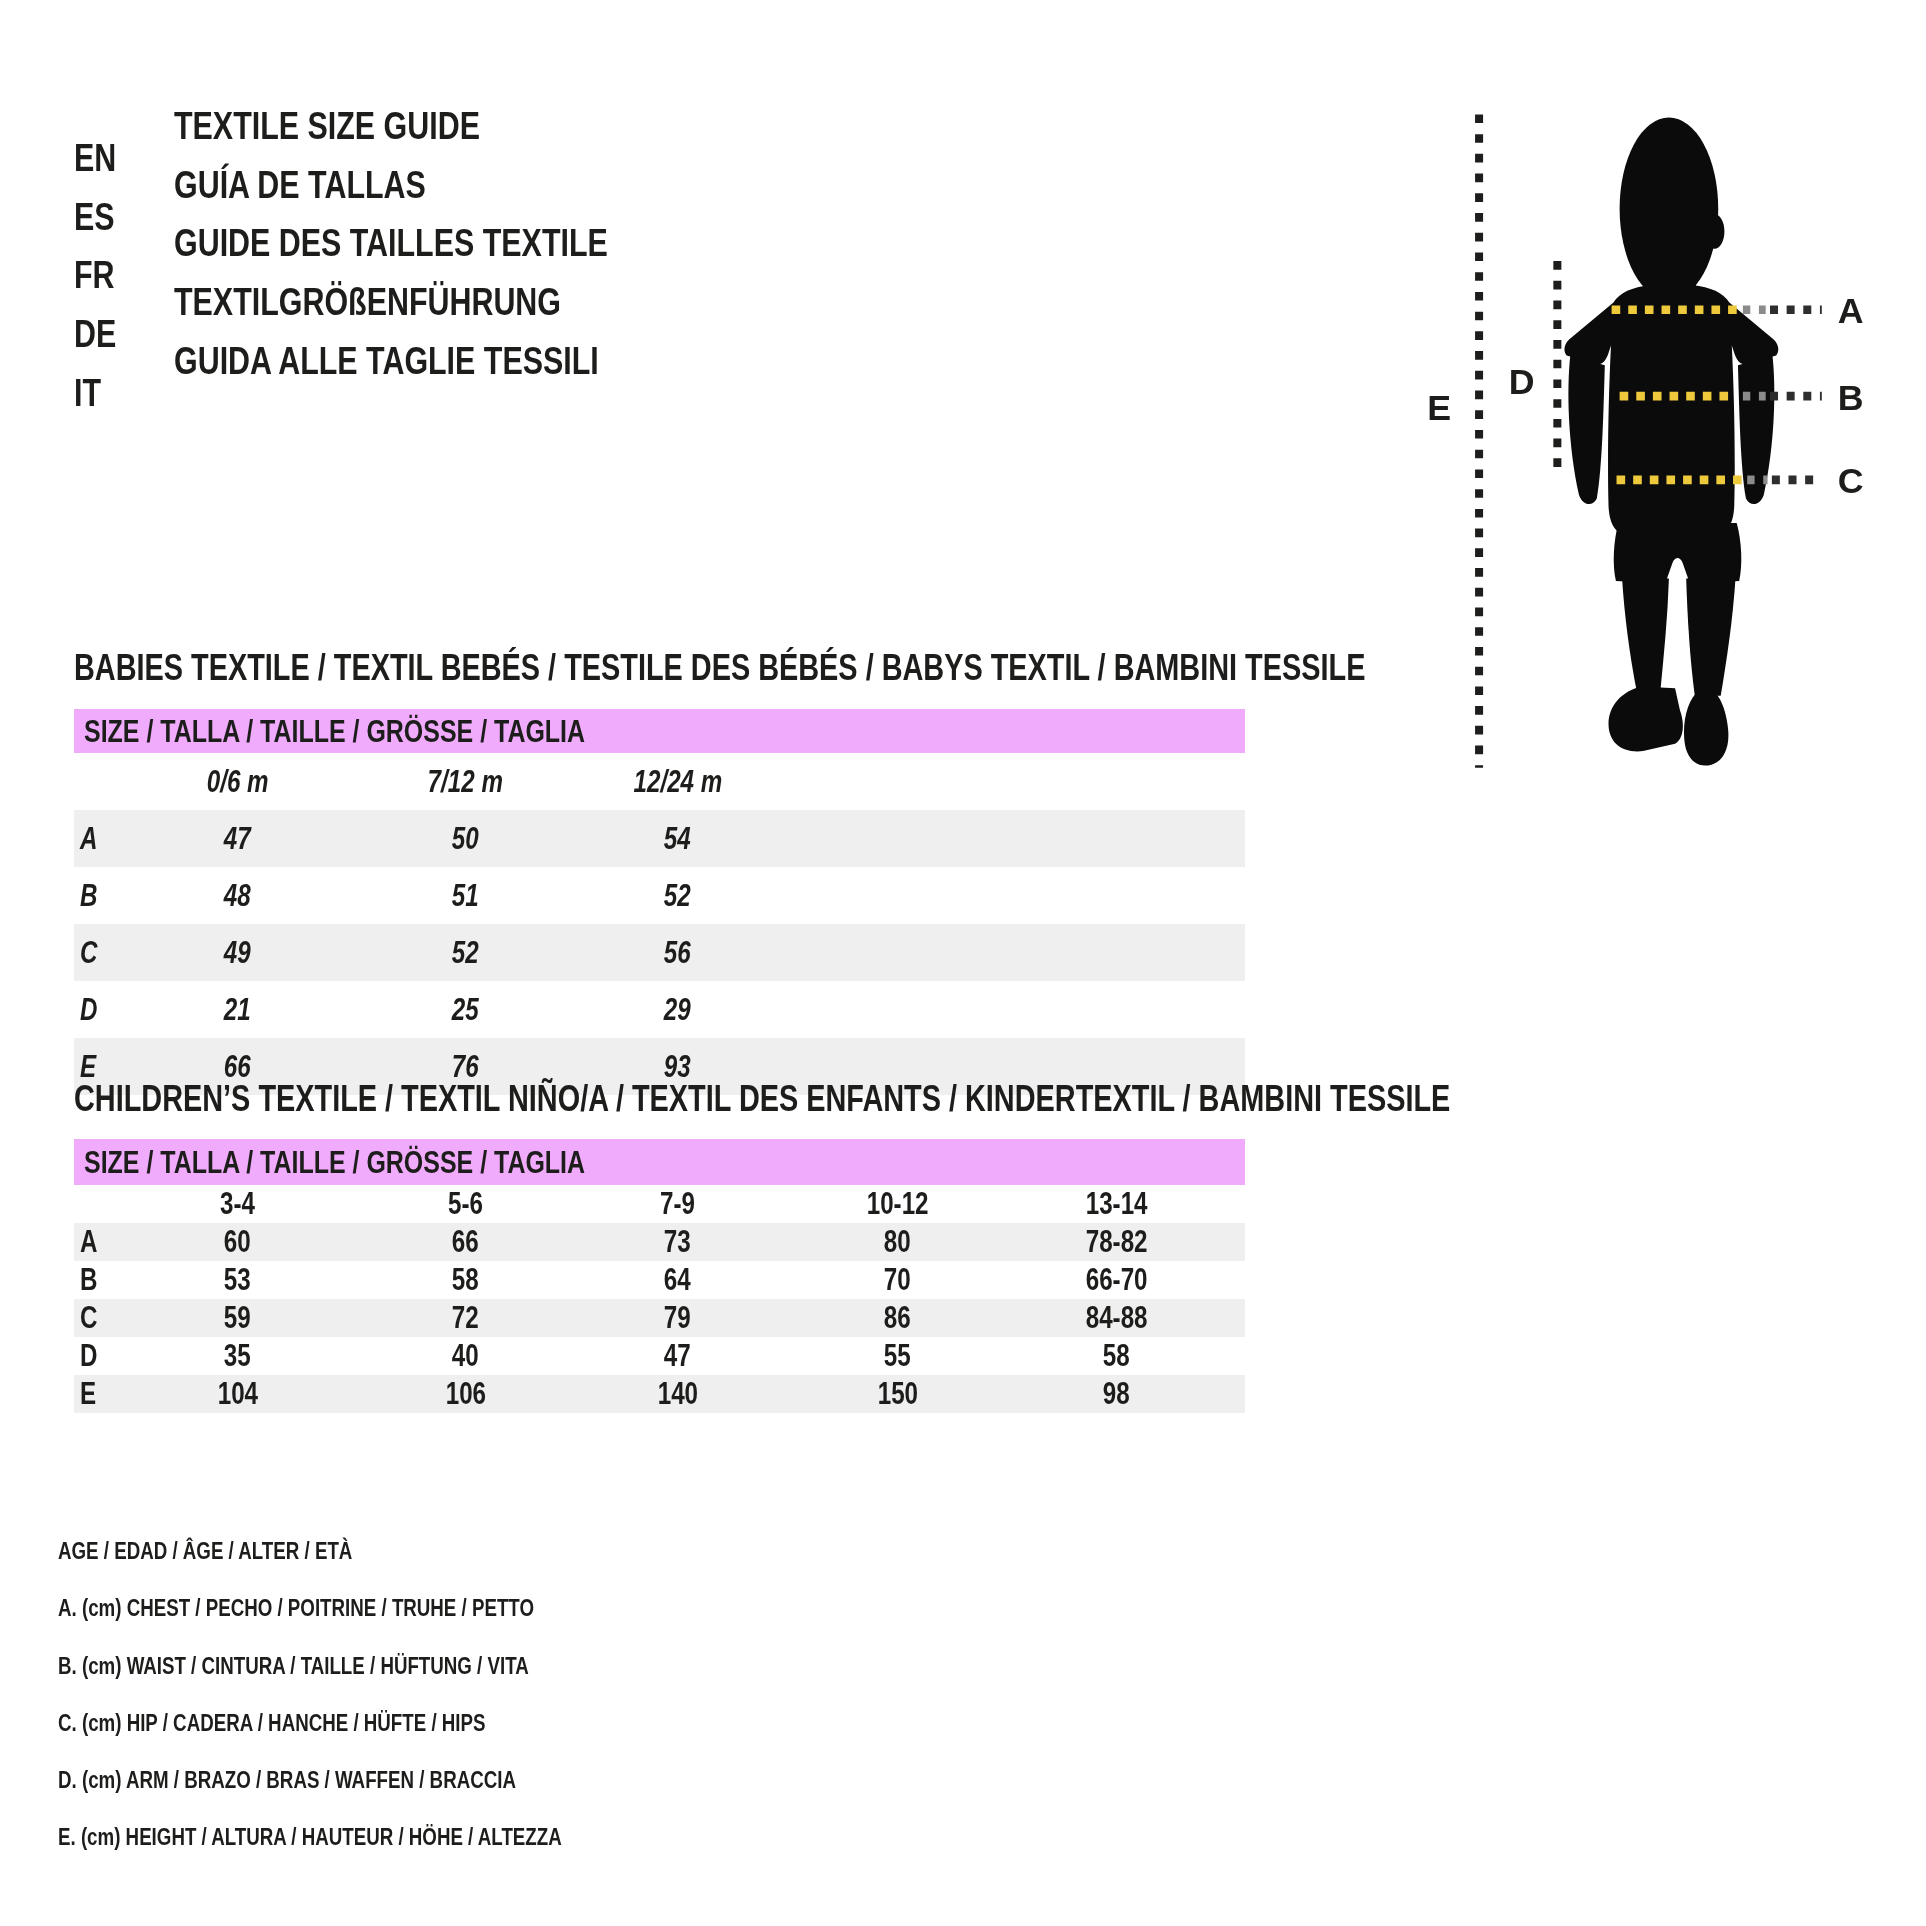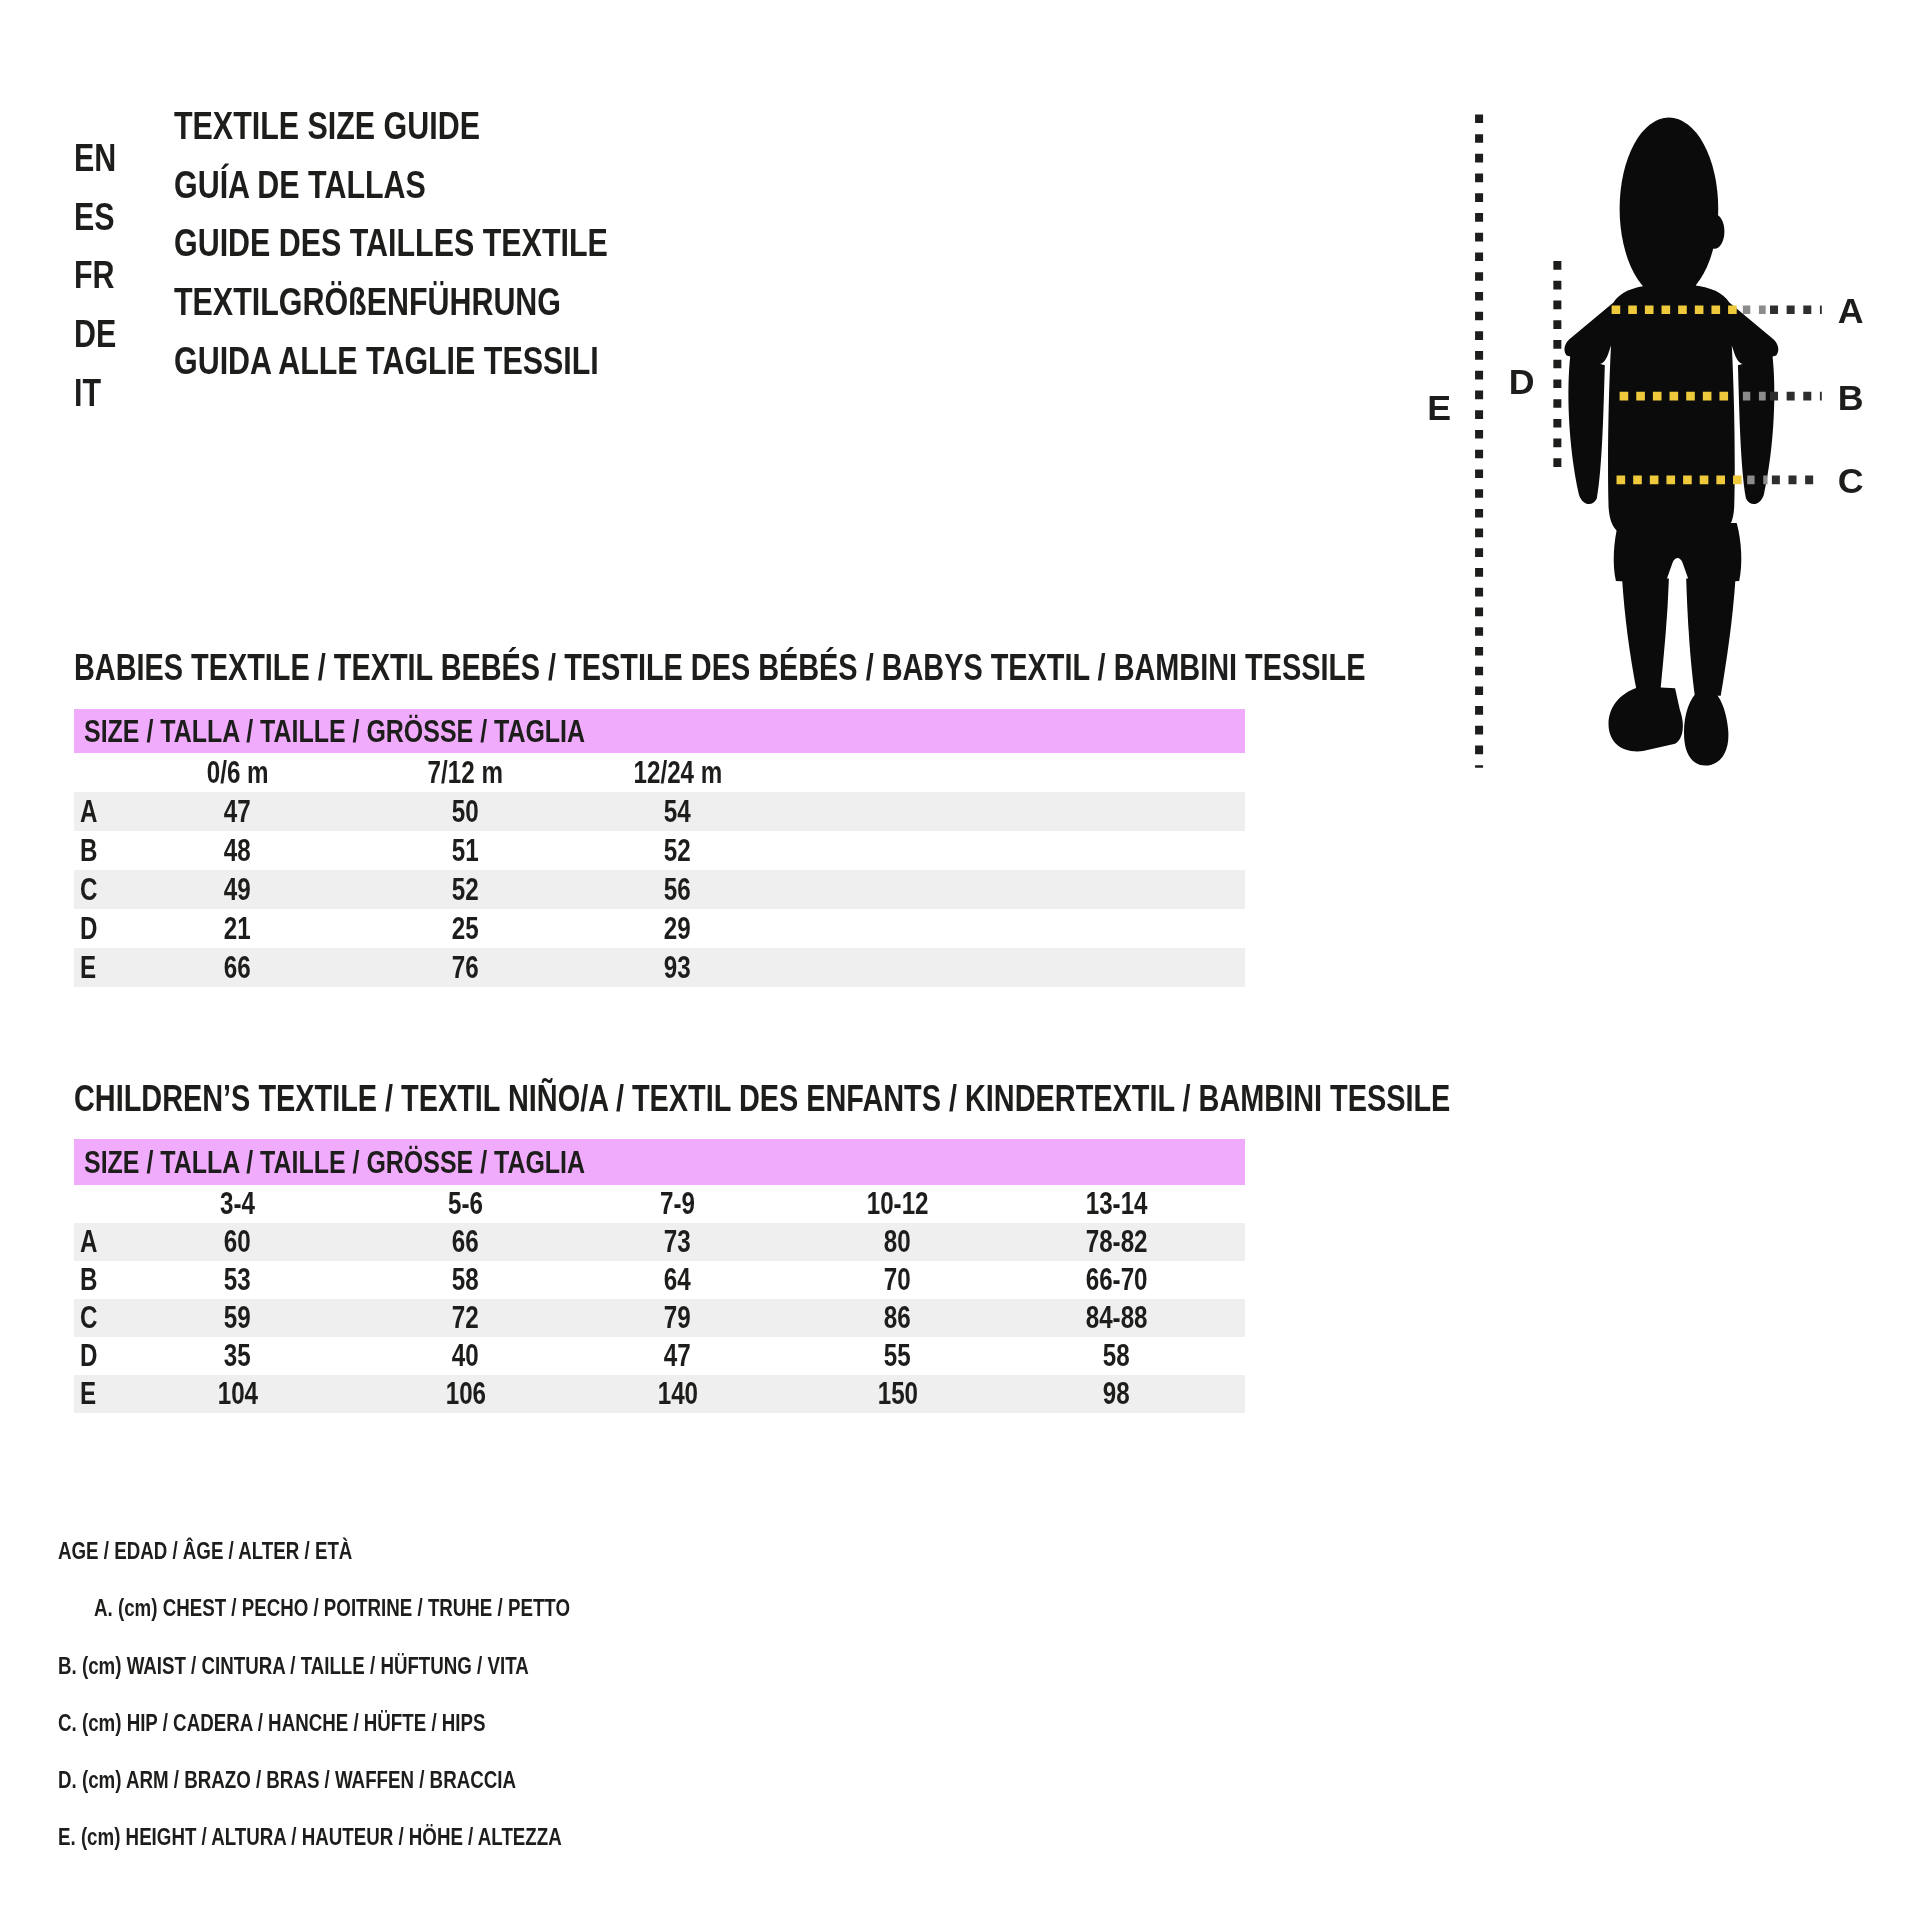--- a/index.html
+++ b/index.html
@@ -23,21 +23,21 @@
   .size-table{position:absolute;left:74px;width:1171px;}
   .band{width:1171px;background:#f0abfc;font-size:32px;}
   .band .band-label{padding-left:10px;}
   .trow{position:relative;width:1171px;}
   .trow.alt{background:#efefef;}
   .row-label{position:absolute;left:6.2px;top:0;height:100%;font-size:31px;display:flex;align-items:center;}
   .cell{position:absolute;top:0;height:100%;width:219px;font-size:31px;
         display:flex;align-items:center;justify-content:center;}
   .babies .band{height:44px;line-height:44px;}
   .babies .hdr-row{height:47px;}
-  .babies .trow{height:39px;}
+  .babies .trow{height:57px;font-style:italic;}
   .children .band{height:46px;line-height:46px;}
   .children .hdr-row{height:47px;}
   .children .trow{height:38px;}
   .c1{left:54px;}  .c2{left:282px;} .c3{left:494px;} .c4{left:714px;} .c5{left:933px;}
 
   
   .legend-row{position:absolute;left:58px;height:41px;line-height:41px;font-size:24px;}
 
   
   .figure-wrap{position:absolute;left:1405px;top:99px;width:481px;height:678px;}
@@ -342,19 +342,19 @@
         <span class="cond-c">150</span>
       </span>
     <span class="cell c5">
         <span class="cond-c">98</span>
       </span>
   </div>
 </div>
 
 <div>
   <div class="legend-row" style="top:1530px;"><span class="cond">AGE / EDAD / ÂGE / ALTER / ETÀ</span></div>
-  <div class="legend-row" style="top:1587px;margin-left:36px;"><span class="cond">A. (cm) CHEST / PECHO / POITRINE / TRUHE / PETTO</span></div>
+  <div class="legend-row" style="top:1587px;"><span class="cond">A. (cm) CHEST / PECHO / POITRINE / TRUHE / PETTO</span></div>
   <div class="legend-row" style="top:1645px;"><span class="cond">B. (cm) WAIST / CINTURA / TAILLE / HÜFTUNG / VITA</span></div>
   <div class="legend-row" style="top:1702px;"><span class="cond">C. (cm) HIP / CADERA / HANCHE / HÜFTE / HIPS</span></div>
   <div class="legend-row" style="top:1759px;"><span class="cond">D. (cm) ARM / BRAZO / BRAS / WAFFEN / BRACCIA</span></div>
   <div class="legend-row" style="top:1816px;"><span class="cond">E. (cm) HEIGHT / ALTURA / HAUTEUR / HÖHE / ALTEZZA</span></div>
 </div>
 
 
 </body></html>

